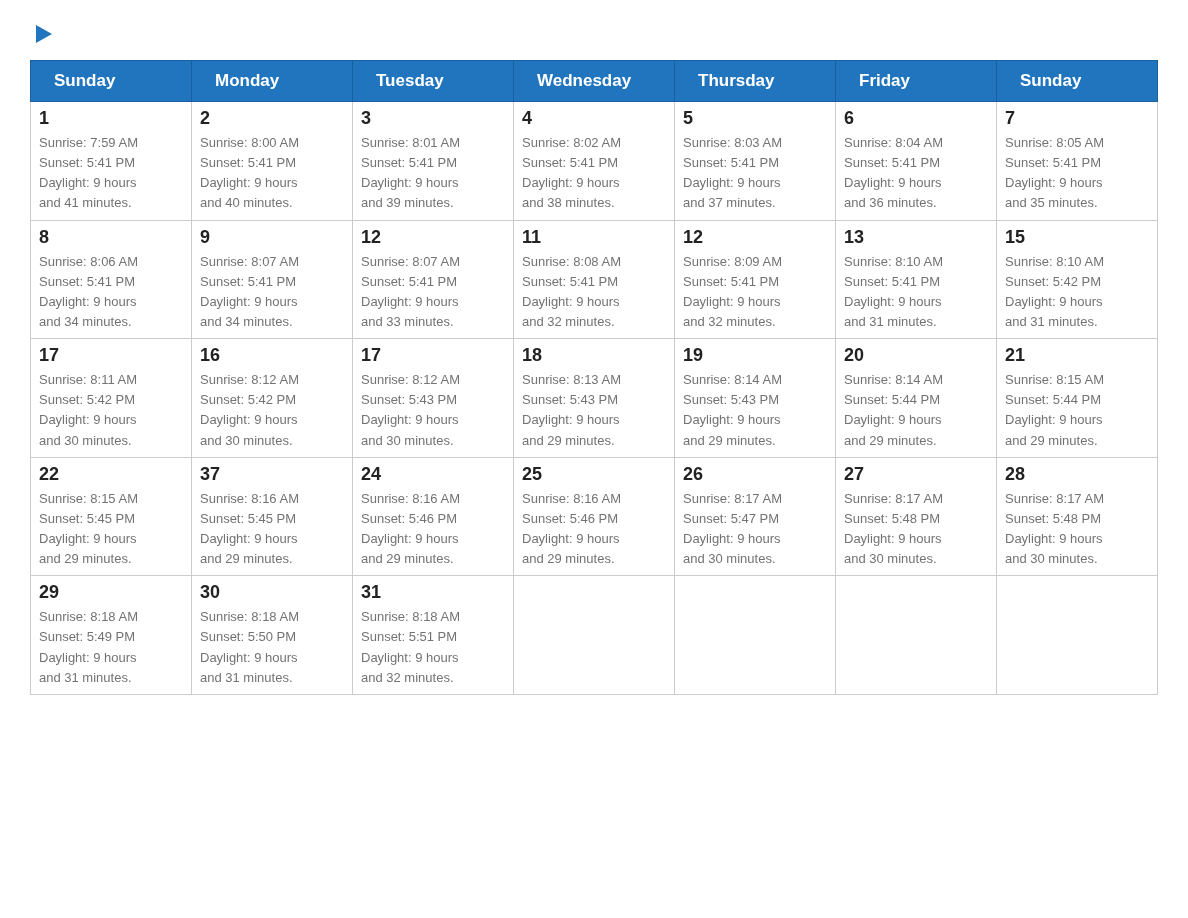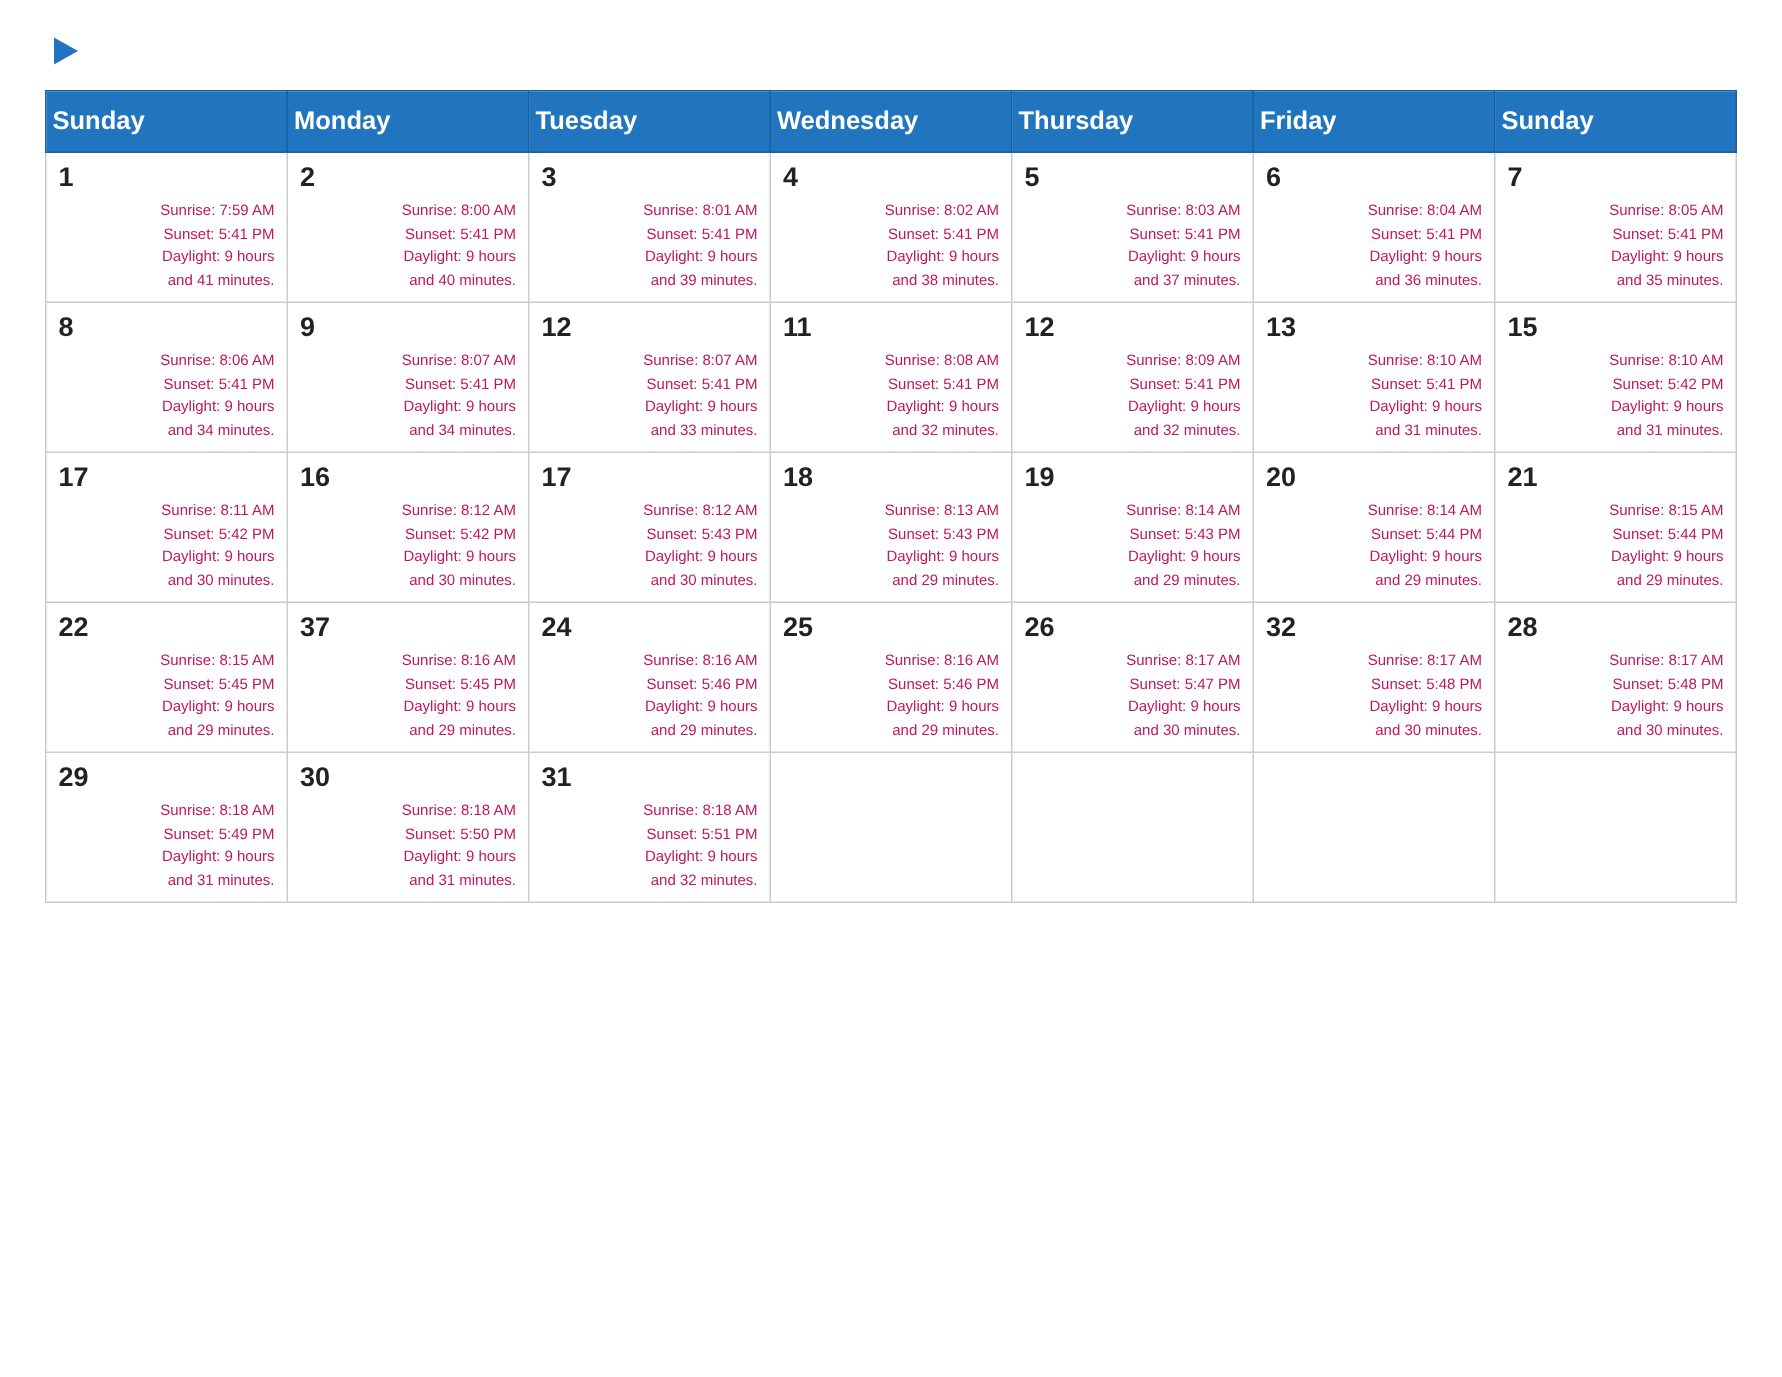--- a/index.html
+++ b/index.html
@@ -45,21 +45,21 @@
     .calendar {
       width: 100%;
       border-collapse: collapse;
       border: 1px solid #aaa;
     }
     .calendar th {
       background-color: #2175be;
       color: #fff;
       font-size: 17px;
       font-weight: bold;
-      padding: 10px 4px;
+      padding: 10px 23px;
       text-align: left;
       border: 1px solid #1a5f9e;
     }
     .calendar td {
       vertical-align: top;
       padding: 6px 8px;
       border: 1px solid #ccc;
       width: calc(100% / 7);
       font-size: 13px;
       color: #333;
@@ -67,24 +67,23 @@
       min-height: 100px;
     }
     .day-number {
       font-size: 18px;
       font-weight: bold;
       color: #222;
       margin-bottom: 4px;
       display: block;
     }
     .day-info {
-      font-size: 10px;
+      font-size: 13px;
       line-height: 1.55;
-      color: #be185d;
-      text-align: right;
+      color: #737373;
     }
     .empty-cell {
       background: #fff;
     }
     .logo-top-line {
       display: flex;
       align-items: center;
       font-size: 28px;
       font-weight: bold;
       color: #333;
@@ -230,21 +229,21 @@
       </td>
         <td>
         <span class="day-number">25</span>
         <div class="day-info">Sunrise: 8:16 AM<br>Sunset: 5:46 PM<br>Daylight: 9 hours<br>and 29 minutes.</div>
       </td>
         <td>
         <span class="day-number">26</span>
         <div class="day-info">Sunrise: 8:17 AM<br>Sunset: 5:47 PM<br>Daylight: 9 hours<br>and 30 minutes.</div>
       </td>
         <td>
-        <span class="day-number">32</span>
+        <span class="day-number">27</span>
         <div class="day-info">Sunrise: 8:17 AM<br>Sunset: 5:48 PM<br>Daylight: 9 hours<br>and 30 minutes.</div>
       </td>
         <td>
         <span class="day-number">28</span>
         <div class="day-info">Sunrise: 8:17 AM<br>Sunset: 5:48 PM<br>Daylight: 9 hours<br>and 30 minutes.</div>
       </td>
       </tr>
       <tr>
         <td>
         <span class="day-number">29</span>

